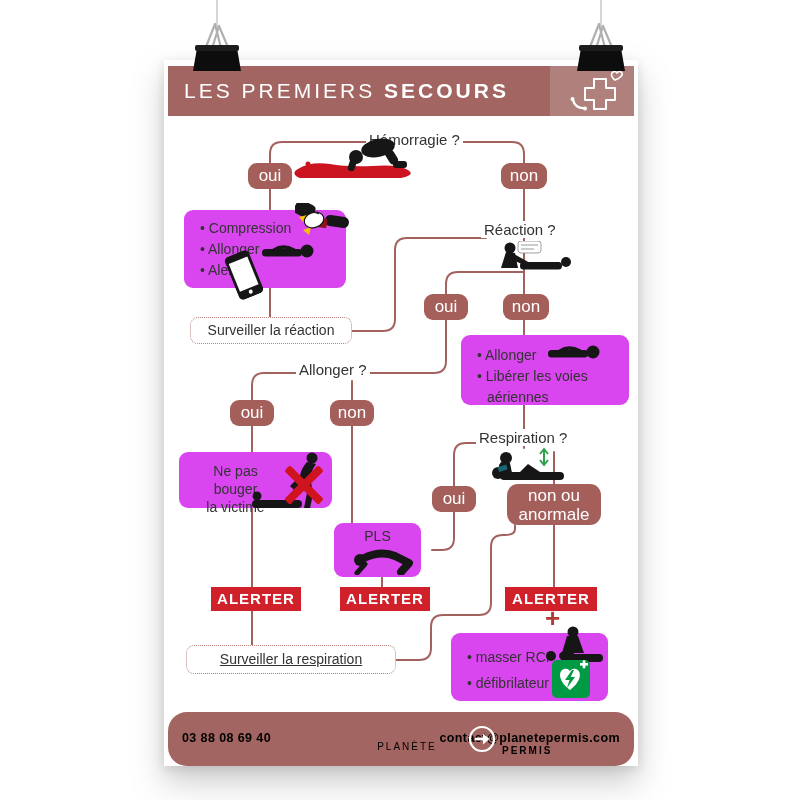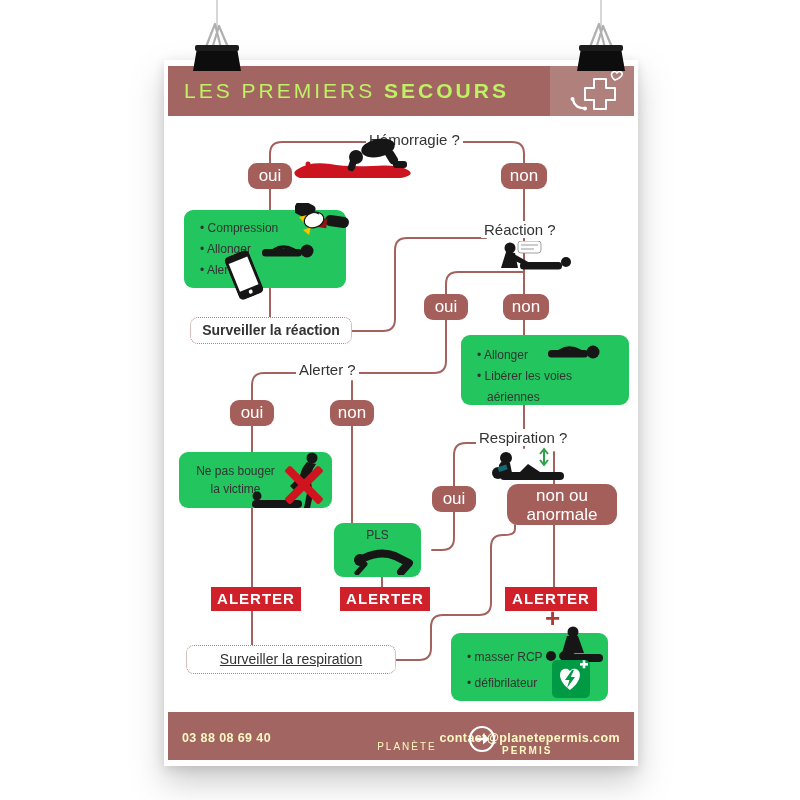--- a/index.html
+++ b/index.html
@@ -8,36 +8,36 @@
   .abs{position:absolute;}
 
   
   #poster{left:164px;top:60px;width:474px;height:706px;background:#fff;
           box-shadow:0 16px 30px rgba(110,110,110,.35), 0 3px 10px rgba(0,0,0,.12);}
 
   
   .bar{background:#a26561;}
   #header{left:168px;top:66px;width:466px;height:50px;}
   #header-accent{right:0;top:0;width:84px;height:50px;background:#b0807c;}
-  #title{left:16px;top:0;height:50px;line-height:50px;color:#bef264;font-size:21px;
+  #title{left:16px;top:0;height:50px;line-height:50px;color:#ffffff;font-size:21px;
          letter-spacing:3px;white-space:nowrap;}
   #title b{font-weight:bold;}
-  #footer{left:168px;top:712px;width:466px;height:48px;color:#fef9c3;}
+  #footer{left:168px;top:712px;width:466px;height:54px;color:#000000;border-radius:19px;}
   .footer-txt{top:19px;font-size:12.5px;font-weight:bold;letter-spacing:.4px;}
 
   
   .q{font-size:15px;color:#333;background:#fff;padding:0 3px;white-space:nowrap;z-index:5;}
 
   
   .pill{background:#a45f5b;color:#fff;border-radius:9px;text-align:center;
         font-size:17px;line-height:26px;z-index:6;}
   .pill.two{line-height:19px;padding-top:2px;border-radius:11px;}
 
   
-  .box{background:#22c55e;border-radius:9px;color:#333;font-size:12px;z-index:4;}
+  .box{background:#d946ef;border-radius:9px;color:#333;font-size:14px;z-index:4;}
   .box .li{padding:0 0 0 14px;text-indent:-10px;line-height:21px;}
   .box .li::before{content:"• ";}
   .dotted{background:#fff;border:1.6px dotted #b5827e;border-radius:8px;color:#333;
           font-size:14px;text-align:center;z-index:6;}
 
   
   .alerter{background:#d0202a;color:#fff;font-weight:bold;font-size:15px;
            letter-spacing:1px;text-align:center;line-height:24px;z-index:6;}
   #plus{color:#ae3b34;font-size:26px;font-weight:bold;z-index:6;}
 
@@ -117,21 +117,21 @@
     <rect x="0" y="6" width="40" height="7.5" rx="3.5" fill="#161616"></rect>
     <path d="M12 7 q9 -6 20 0" fill="none" stroke="#161616" stroke-width="3.5" stroke-linecap="round"></path>
   </svg>
   <div class="abs icon" style="left:231px;top:252px;width:26px;height:46px;transform:rotate(-22deg);">
     <svg width="26" height="46" viewBox="0 0 26 46">
       <rect x="0" y="0" width="26" height="46" rx="5" fill="#161616"></rect>
       <rect x="3" y="7" width="20" height="30" fill="#fff"></rect>
       <circle cx="13" cy="41" r="2" fill="#fff"></circle>
     </svg>
   </div>
-  <div class="abs dotted" style="left:190px;top:317px;width:160px;height:25px;line-height:25px;font-weight:bold;">Surveiller la réaction</div>
+  <div class="abs dotted" style="left:190px;top:317px;width:160px;height:25px;line-height:25px;">Surveiller la réaction</div>
 
   <div class="abs q" style="left:481px;top:221px;">Réaction ?</div>
   <svg class="abs icon" style="left:488px;top:241px;" width="84" height="31" viewBox="0 0 84 31">
     <g fill="#161616">
       <circle cx="22" cy="7" r="5.5"></circle>
       <path d="M18 11 L13 27 L30 27 L27 12 Z"></path>
       <path d="M26 13 L42 22 L40 26 L25 19 Z"></path>
       <rect x="32" y="21" width="42" height="7.5" rx="3.5"></rect>
       <circle cx="78" cy="21" r="5"></circle>
     </g>
@@ -145,21 +145,21 @@
   <div class="abs box" style="left:461px;top:335px;width:168px;height:70px;padding:10px 0 0 12px;box-sizing:border-box;">
     <div class="li">Allonger</div>
     <div class="li" style="width:130px;">Libérer les voies aériennes</div>
   </div>
   <svg class="abs icon" style="left:546px;top:344px;" width="56" height="16" viewBox="0 0 52 16">
     <circle cx="45" cy="8" r="6.5" fill="#161616"></circle>
     <rect x="0" y="6" width="40" height="7.5" rx="3.5" fill="#161616"></rect>
     <path d="M12 7 q9 -6 20 0" fill="none" stroke="#161616" stroke-width="3.5" stroke-linecap="round"></path>
   </svg>
 
-  <div class="abs q" style="left:296px;top:361px;">Alerter ?</div>
+  <div class="abs q" style="left:296px;top:361px;">Allonger ?</div>
   <div class="abs pill" style="left:230px;top:400px;width:44px;">oui</div>
   <div class="abs pill" style="left:330px;top:400px;width:44px;">non</div>
 
   <div class="abs box" style="left:179px;top:452px;width:153px;height:56px;padding:10px 52px 0 12px;box-sizing:border-box;text-align:center;line-height:18px;">
     <div>Ne pas bouger</div>
     <div>la victime</div>
   </div>
   <svg class="abs icon" style="left:252px;top:450px;" width="84" height="62" viewBox="0 0 84 62">
     <g fill="#161616">
       <circle cx="60" cy="8" r="5.5"></circle>
@@ -185,21 +185,21 @@
       <polygon points="42,18 54,26 34,26"></polygon>
     </g>
     <rect x="12" y="20" width="9" height="5" fill="#176a75" transform="rotate(-18 16 22)"></rect>
     <g stroke="#2fa14d" stroke-width="2" fill="none">
       <line x1="58" y1="4" x2="58" y2="18"></line>
       <polyline points="54,8 58,3 62,8"></polyline>
       <polyline points="54,14 58,19 62,14"></polyline>
     </g>
   </svg>
   <div class="abs pill" style="left:432px;top:486px;width:44px;">oui</div>
-  <div class="abs pill two" style="left:507px;top:484px;width:110px;height:39px;">
+  <div class="abs pill two" style="left:507px;top:484px;width:94px;height:39px;">
     <div>non ou</div>
     <div>anormale</div>
   </div>
 
   <div class="abs box" style="left:334px;top:523px;width:87px;height:54px;text-align:center;padding-top:5px;box-sizing:border-box;">
     <div>PLS</div>
   </div>
   <svg class="abs icon" style="left:351px;top:543px;" width="66" height="32" viewBox="0 0 66 32">
     <circle cx="9" cy="17" r="6" fill="#161616"></circle>
     <path d="M13 15 Q30 7 44 13 L58 20 L50 29" fill="none" stroke="#161616" stroke-width="8" stroke-linecap="round" stroke-linejoin="round"></path>

